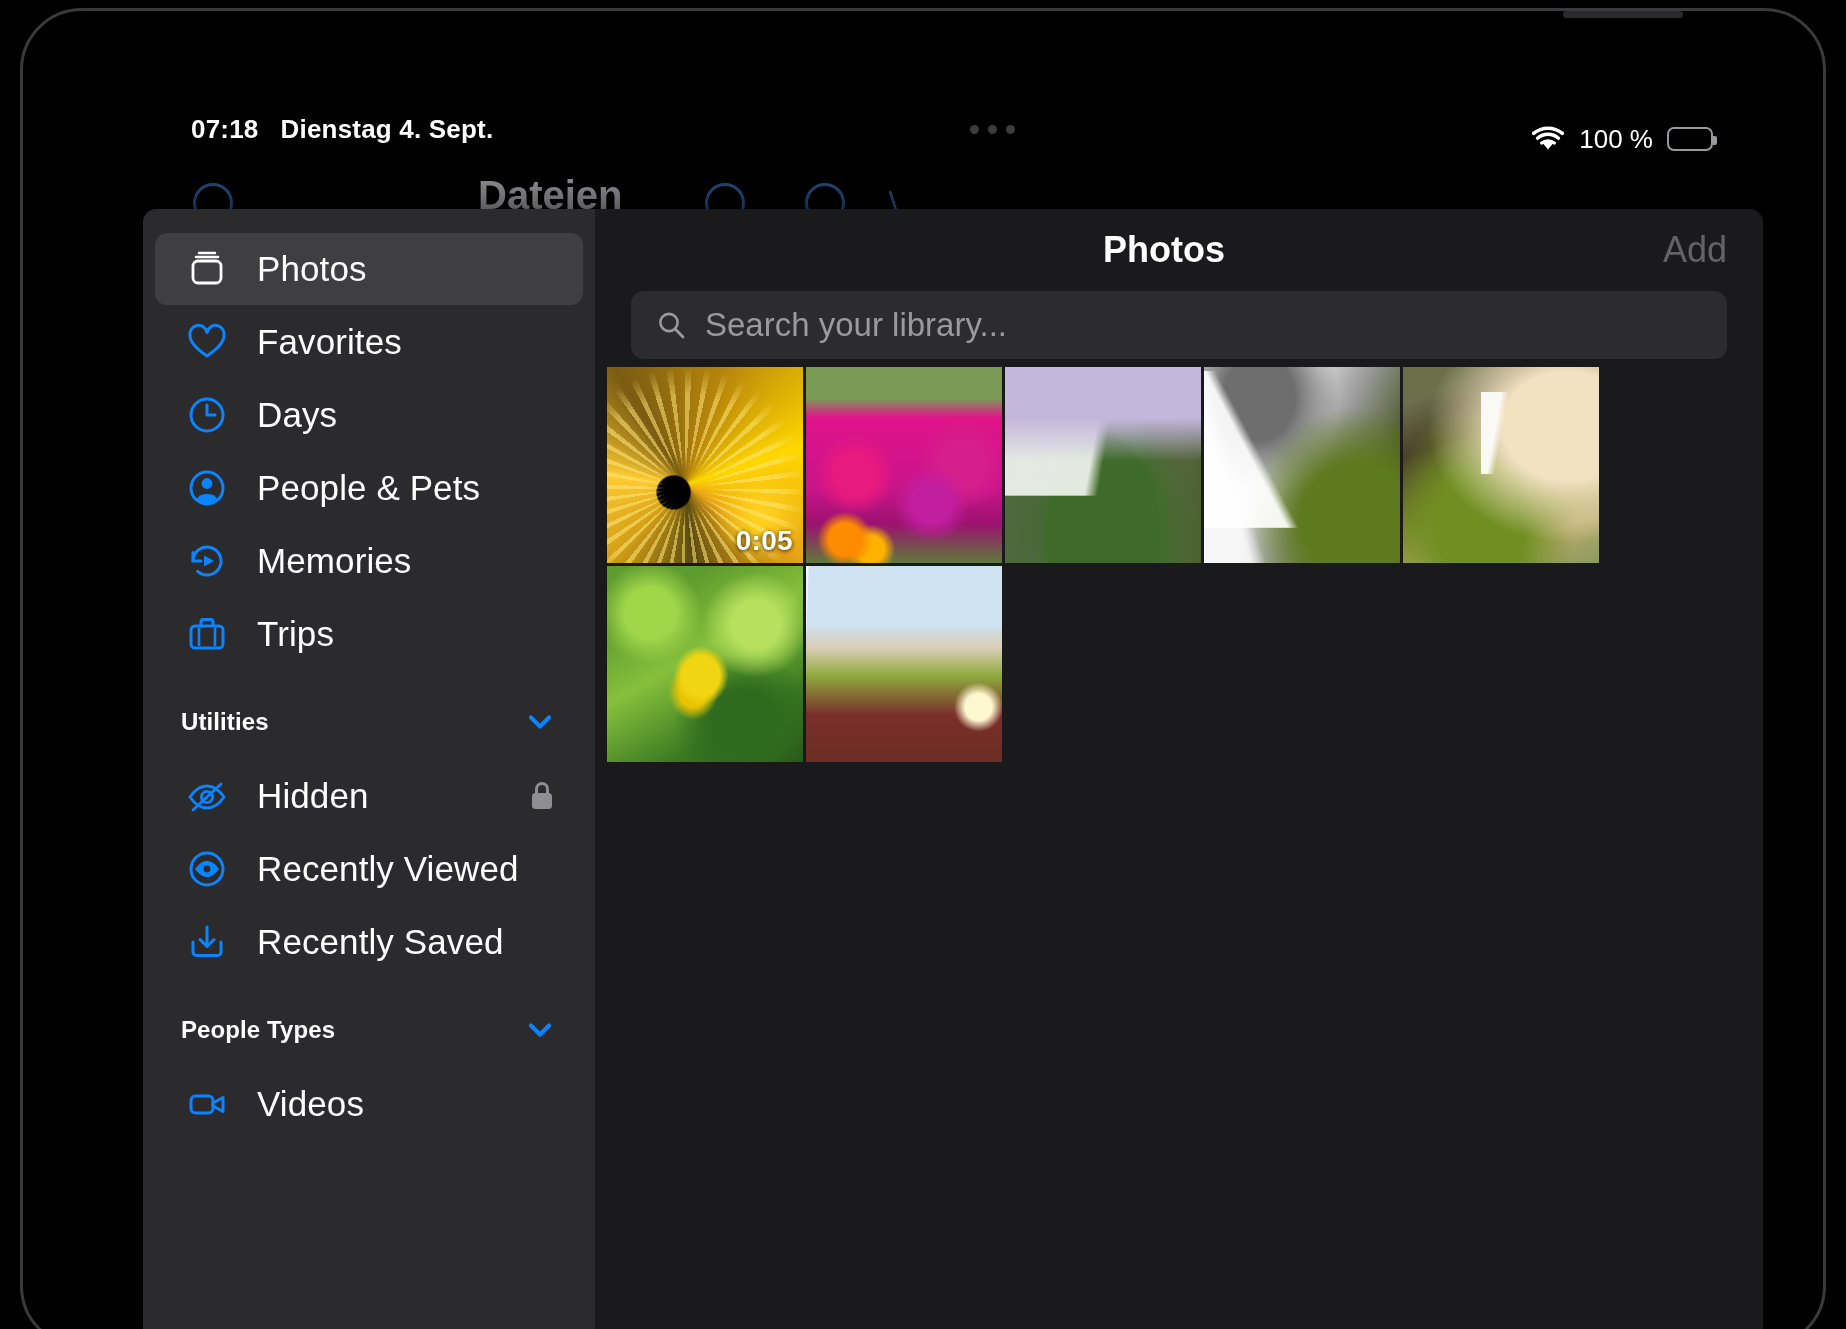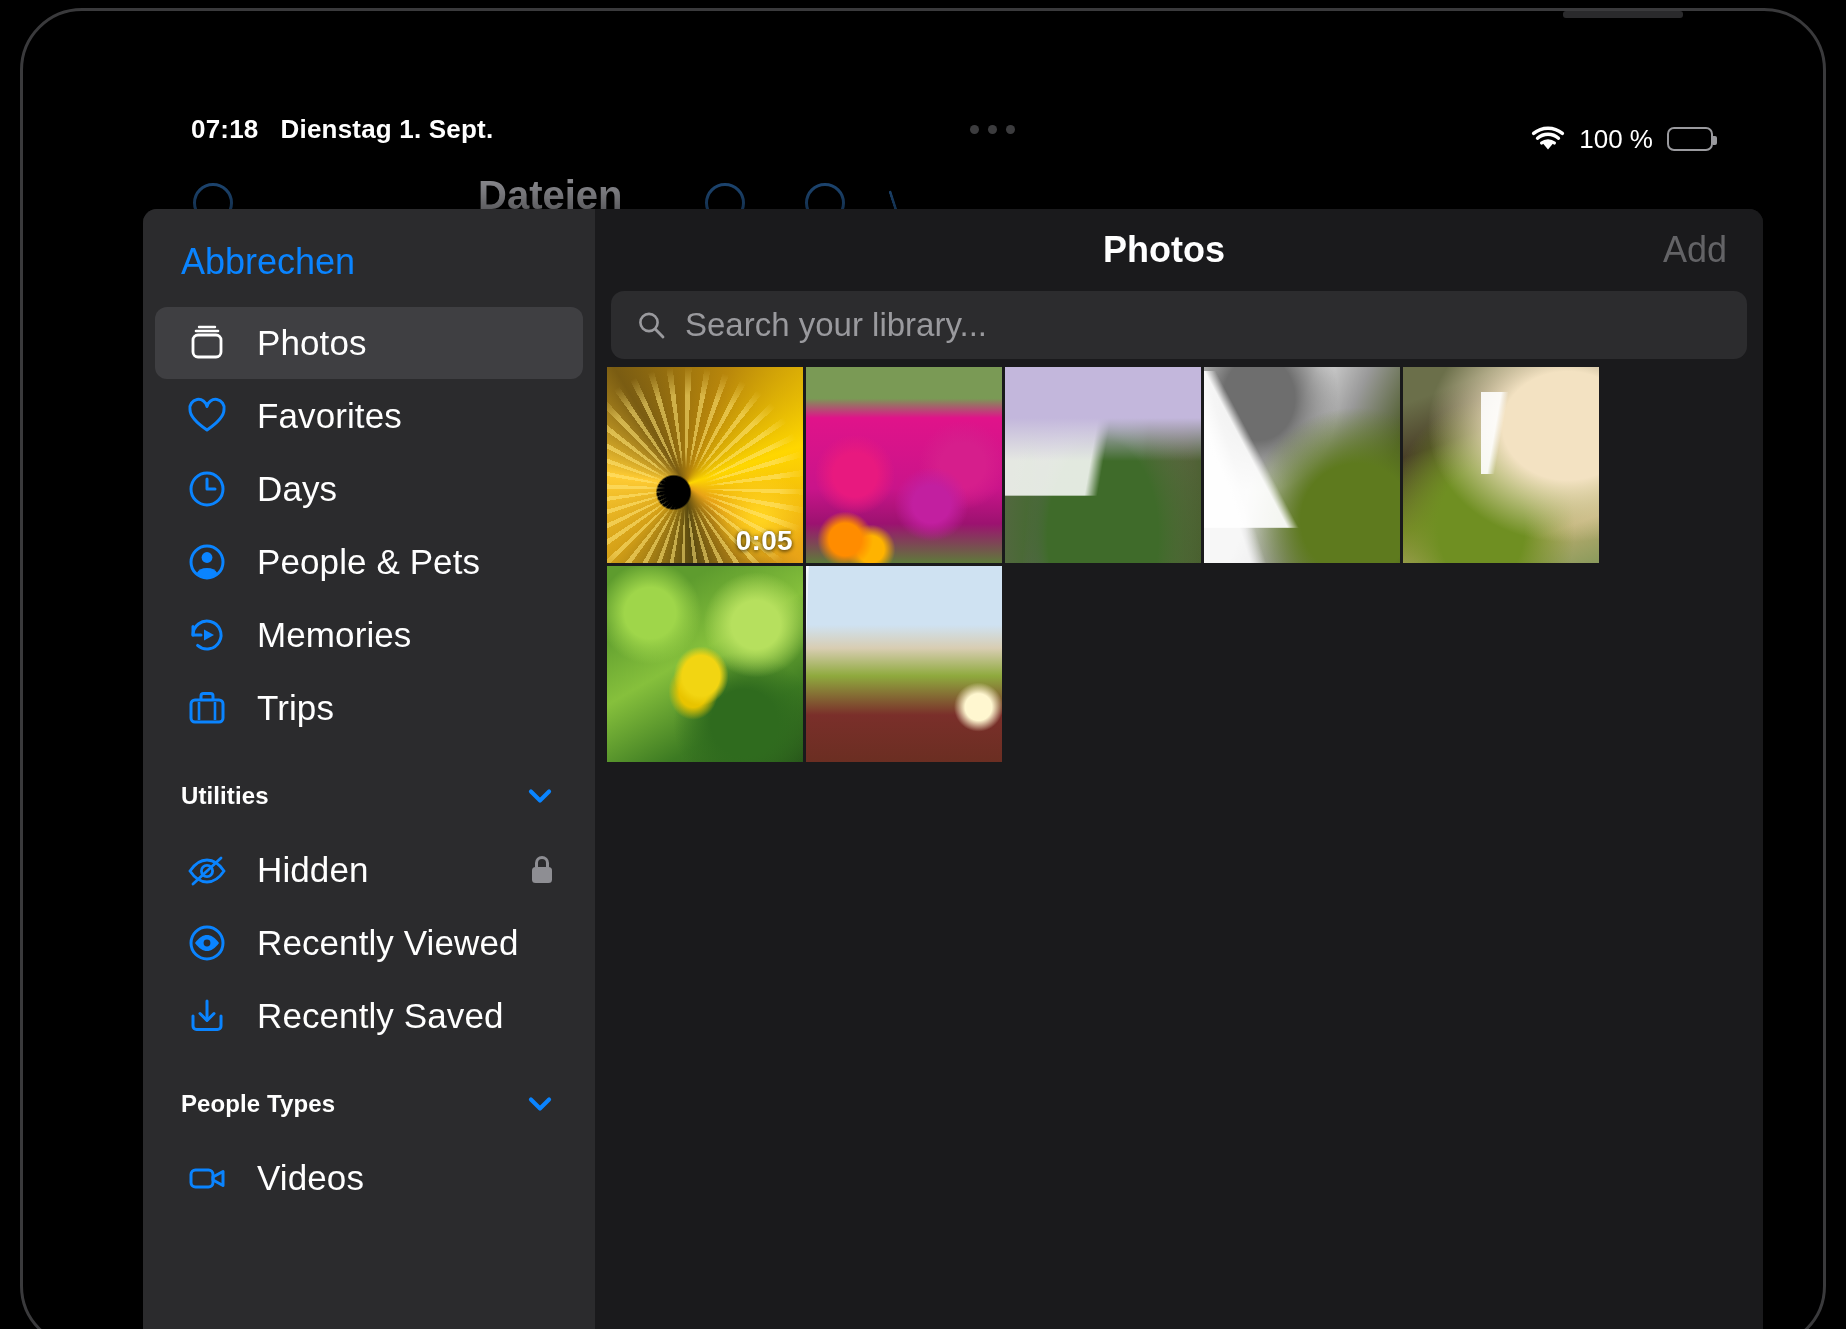--- a/index.html
+++ b/index.html
@@ -184,21 +184,21 @@
     color: #fff; font-size: 36px; font-weight: 700;
     margin-left: -30px;
   }
   #add-button {
     position: absolute; right: 36px; top: 50%;
     transform: translateY(-50%);
     color: #636366; font-size: 36px;
     background: none; border: none; font-family: inherit;
     cursor: pointer;
   }
-  #search-wrap { padding: 0 16px; }
+  #search-wrap { padding: 0 36px; }
   #search-field {
     display: flex; align-items: center;
     height: 68px;
     background: #2c2c2e;
     border-radius: 13px;
     padding: 0 24px;
     gap: 18px;
   }
   #search-icon { width: 32px; height: 32px; flex-shrink: 0; }
   #search-input {
@@ -311,21 +311,21 @@
 <body>
 
 <div id="device-frame">
   <div class="side-button" id="btn-top"></div>
 
   <div id="device-bezel-inner">
 
     <div id="status-bar">
       <div id="status-left">
         <span id="status-time">07:18</span>
-        <span id="status-date">Dienstag 1. Sept.</span>
+        <span id="status-date">Dienstag 4. Sept.</span>
       </div>
       <div id="status-center">
         <div class="dyn-dot"></div>
         <div class="dyn-dot"></div>
         <div class="dyn-dot"></div>
       </div>
       <div id="status-right">
         <span id="wifi-icon">
           <svg viewBox="0 0 34 26" width="34" height="26">
             <path d="M17 23.5 L11.8 17.2 a8 8 0 0 1 10.4 0 Z" fill="#fff"></path>
@@ -347,21 +347,20 @@
         <div class="bg-circle-icon" id="bg-icon-1"></div>
         <div class="bg-circle-icon" id="bg-icon-2"></div>
         <div class="bg-circle-icon" id="bg-icon-3"></div>
         <div id="bg-icon-4"></div>
       </div>
     </div>
 
     <div id="photo-picker-sheet">
 
       <div id="sidebar">
-        <button id="cancel-button">Abbrechen</button>
 
         <div id="sidebar-list">
 
           <div class="sidebar-row selected">
             <span class="sb-icon">
               <svg viewBox="0 0 44 44" width="44" height="44">
                 <rect x="8" y="14" width="28" height="22" rx="5" stroke="#fff" stroke-width="2.8" fill="none"></rect>
                 <path d="M11 10 H33" stroke="#fff" stroke-width="2.6" stroke-linecap="round"></path>
                 <path d="M14 6 H30" stroke="#fff" stroke-width="2.4" stroke-linecap="round"></path>
               </svg>

